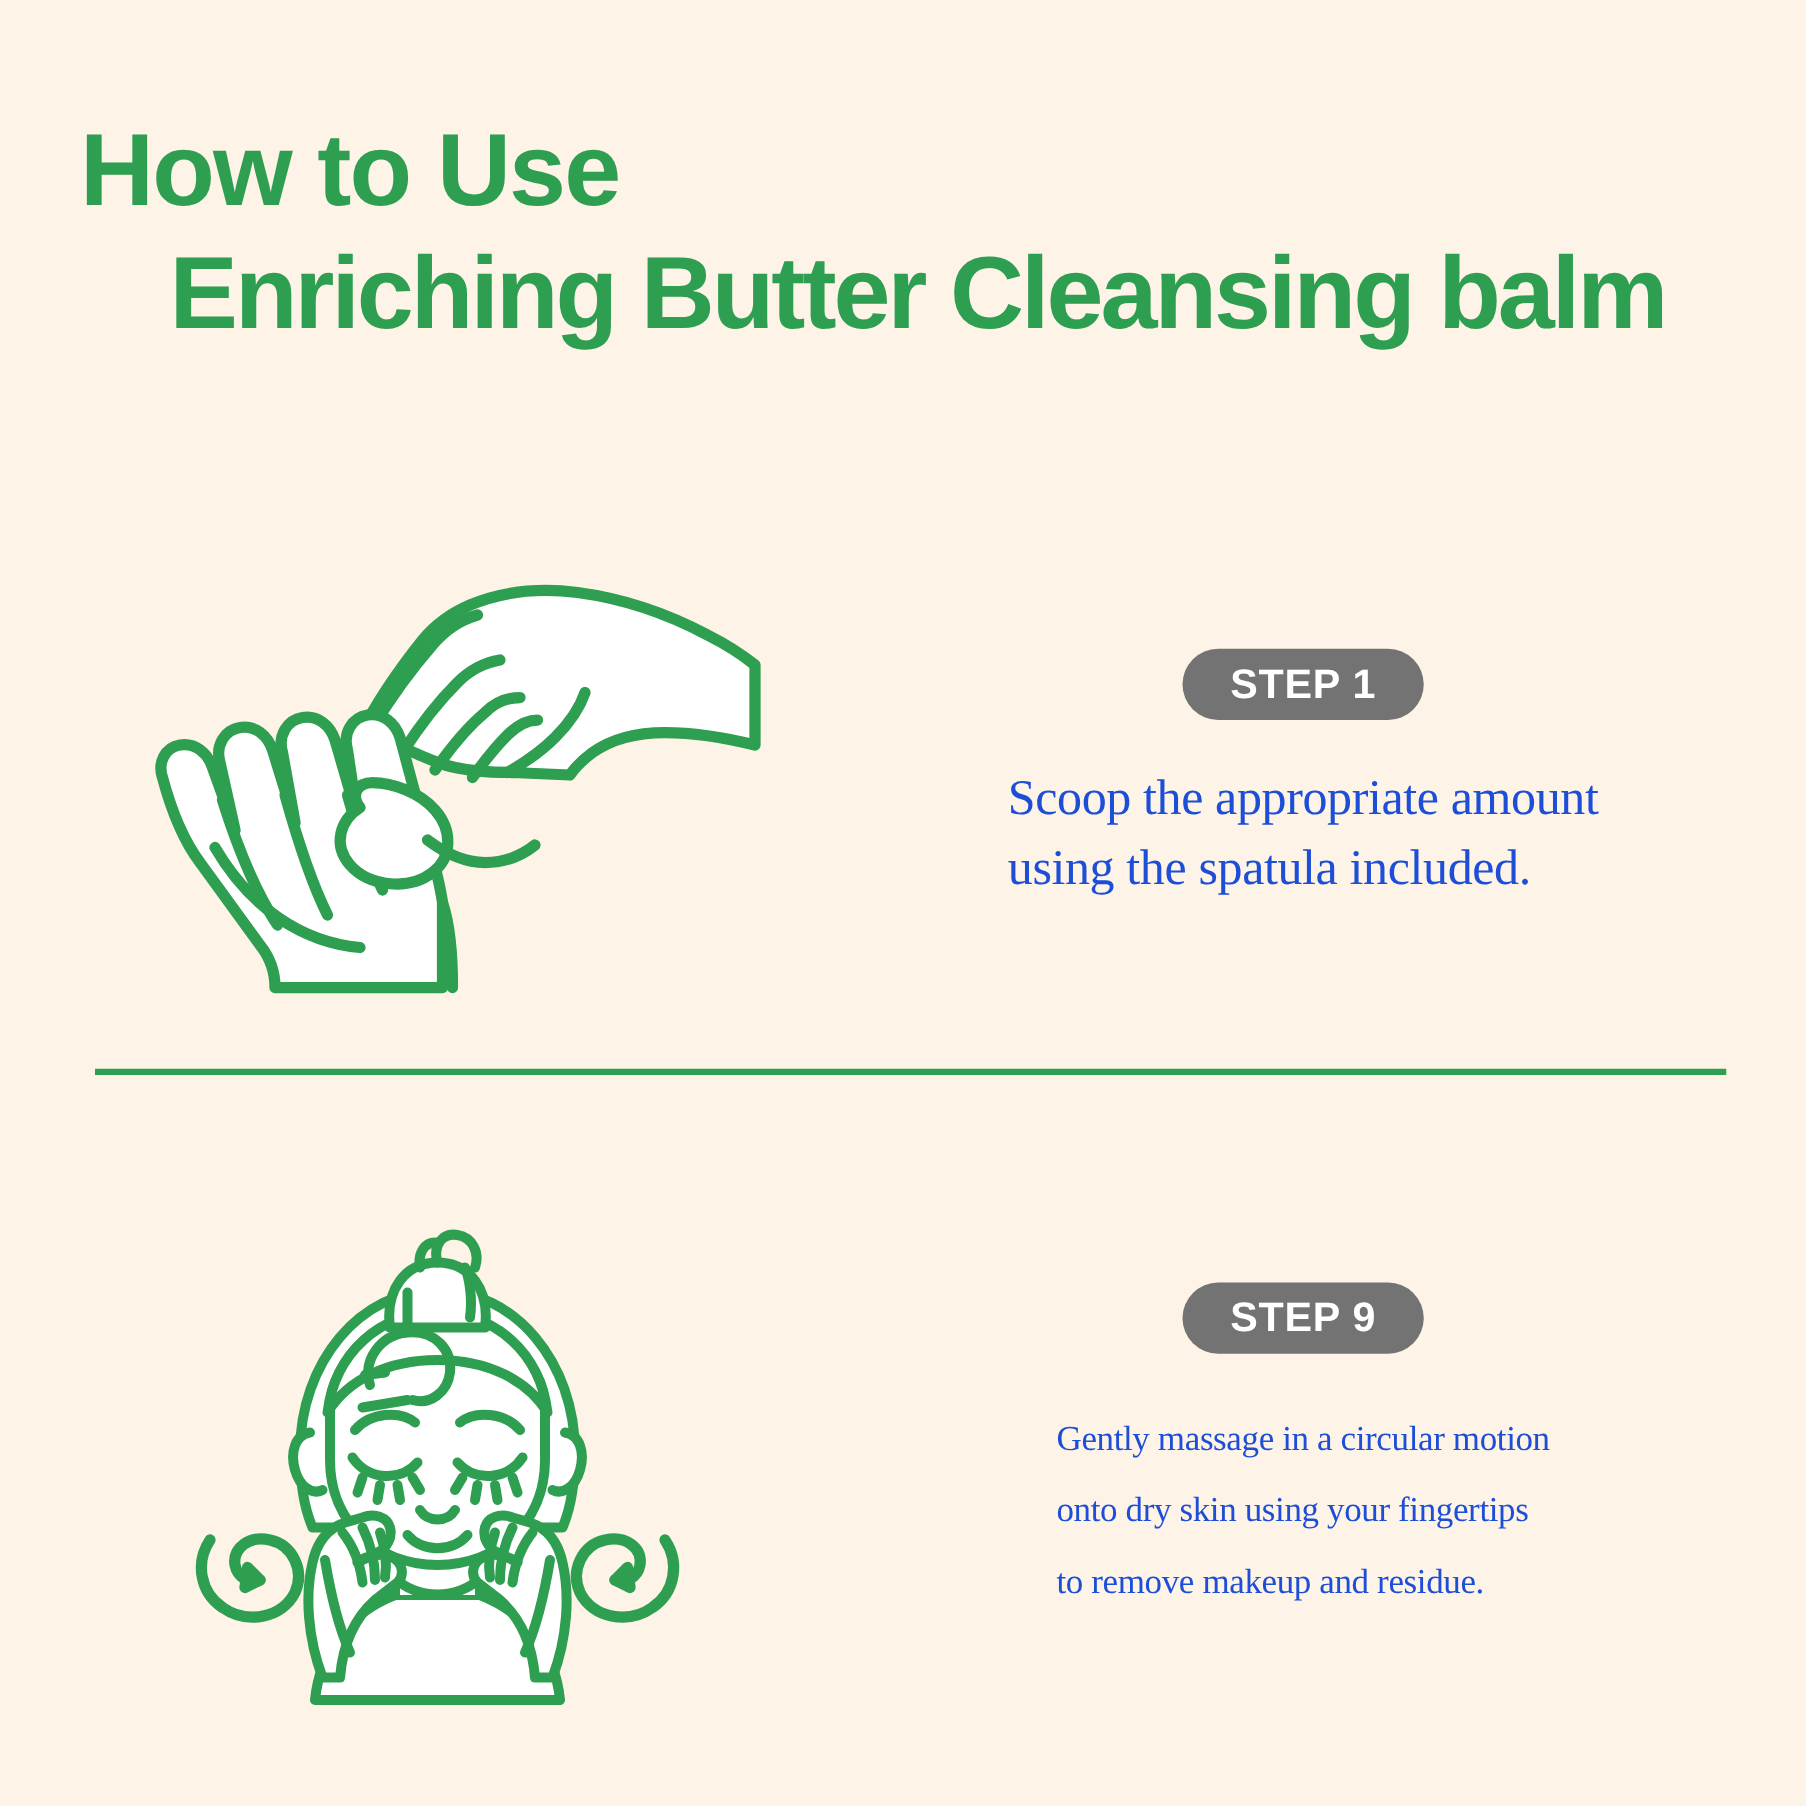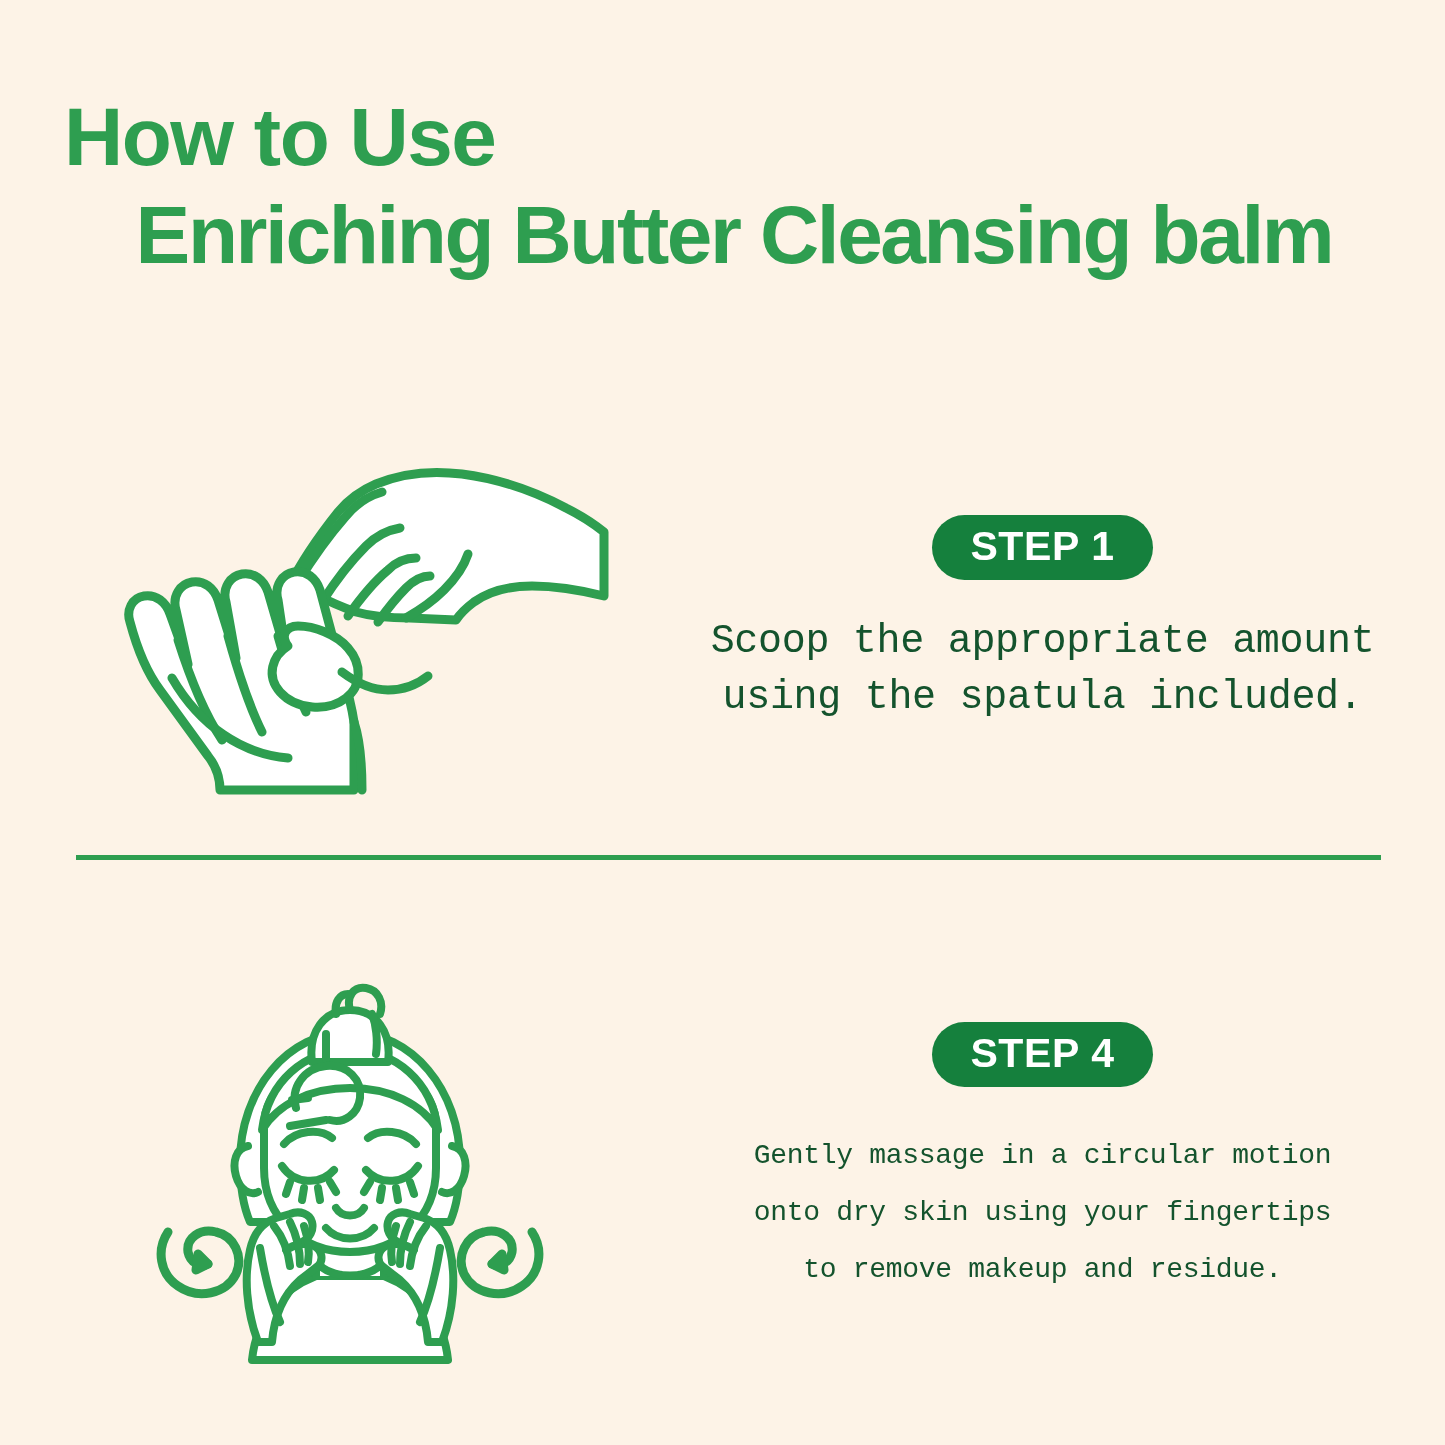--- a/index.html
+++ b/index.html
@@ -67,40 +67,39 @@
     display: flex;
     flex-direction: column;
     align-items: center;
     justify-content: center;
     padding-right: 60px;
     box-sizing: border-box;
   }
 
   .step-badge {
     display: inline-block;
-    background: #15803d;
+    background: #737373;
     color: #FFFFFF;
     font-family: "Liberation Sans", sans-serif;
     font-weight: bold;
-    font-size: 41px;
+    font-size: 33px;
     letter-spacing: 0.6px;
     padding: 11px 38px 13px 38px;
     border-radius: 40px;
     line-height: 1;
     white-space: nowrap;
   }
 
   .step-text {
     margin-top: 34px;
-    color: #14532d;
-    font-family: Liberation Mono, monospace;
+    color: #1d4ed8;
+    font-family: Liberation Serif, serif;
     font-weight: normal;
     font-size: 40px;
     line-height: 56px;
-    text-align: center;
     letter-spacing: -0.3px;
     white-space: pre-line;
   }
   #step-text-2 { margin-top: 40px; font-size: 28px; line-height: 57px; }
 
   
   .divider {
     position: absolute;
     left: 76px;
     top: 855px;
@@ -337,21 +336,21 @@
                      C 360 278, 374 288, 372 302
                      C 370 312, 360 318, 352 314"></path>
             <path d="M362 304 L352 314 L364 320 Z" fill="#2E9E50" stroke="#2E9E50"></path>
           </g>
 
         </g>
       </svg>
     </div>
 
     <div class="step-copy">
-      <div class="step-badge">STEP 4</div>
+      <div class="step-badge">STEP 9</div>
       <div class="step-text" id="step-text-2">Gently massage in a circular motion
 onto dry skin using your fingertips
 to remove makeup and residue.</div>
     </div>
 
   </div>
 
 </div>
 
 </body></html>

